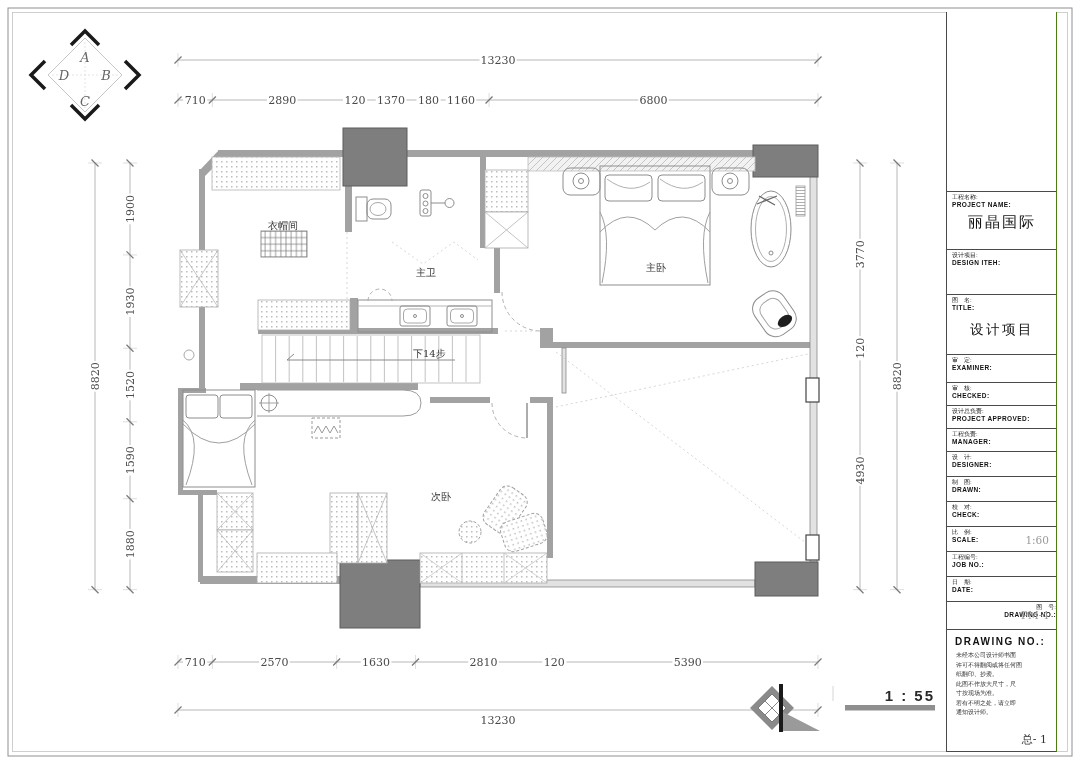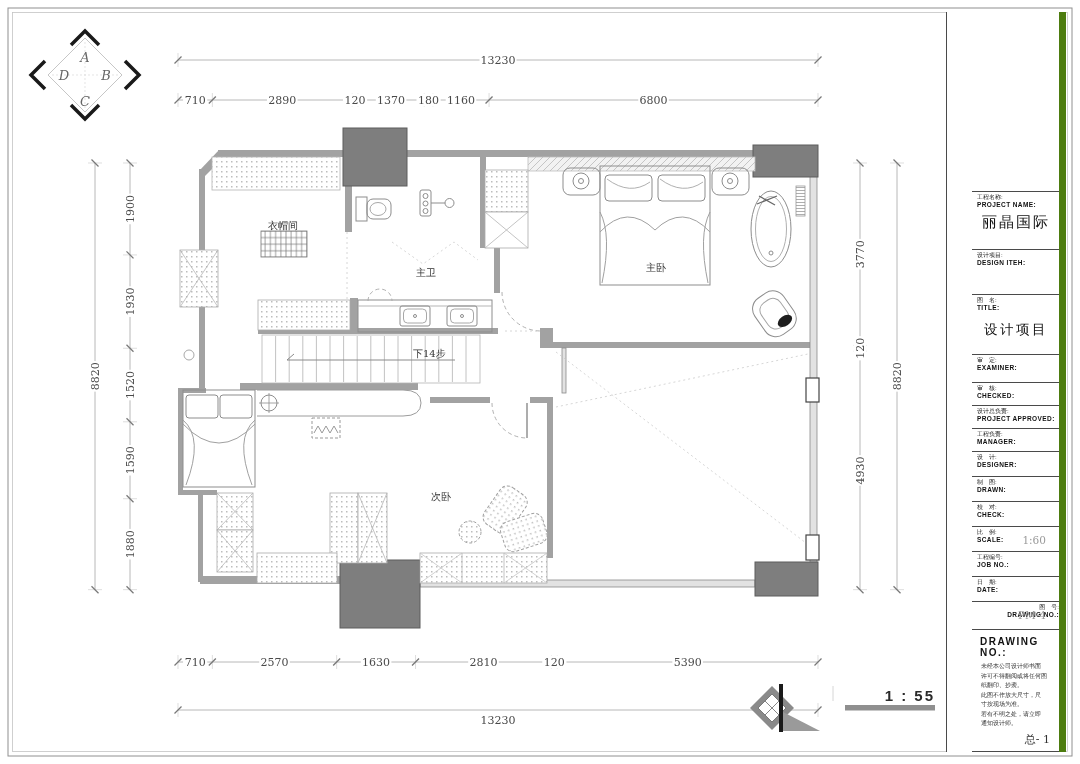--- a/index.html
+++ b/index.html
@@ -5,31 +5,31 @@
   html,body{margin:0;padding:0;background:#e8e8e8;}
   #sheet{position:relative;width:1080px;height:764px;background:#fff;overflow:hidden;
          font-family:"Liberation Sans",sans-serif;}
   svg{position:absolute;left:0;top:0;}
   .dim{font:11px "DejaVu Serif",serif;fill:#4a4a4a;}
   .rm{font:10px "DejaVu Serif",serif;fill:#333;}
   .scaletxt{font:bold 15px "Liberation Sans",sans-serif;fill:#2a2a2a;letter-spacing:2px;}
   .cmp{font:italic 13px "DejaVu Serif",serif;fill:#666;}
 
   
-  #title-block{position:absolute;left:946px;top:12px;width:120px;height:740px;
-    background:#fff;border-left:1px solid #4a4a4a;border-right:7px solid #4d7c0f;
-    box-sizing:border-box;padding-left:25px;}
+  #title-block{position:absolute;left:946px;top:12px;width:111px;height:740px;
+    background:#fff;border-left:1px solid #4a4a4a;border-right:1px solid #4d7c0f;
+    box-sizing:border-box;}
   .tb-blank{height:180px;border-bottom:1px solid #4a4a4a;box-sizing:border-box;}
   .tb-row{position:relative;border-bottom:1px solid #4a4a4a;box-sizing:border-box;
     padding:2px 0 0 5px;overflow:hidden;}
   .tb-cn{font-size:6px;color:#222;line-height:7px;}
   .tb-en{font-size:6.5px;font-weight:bold;color:#111;letter-spacing:0.4px;line-height:8px;}
   .tb-val-name{font-size:15px;color:#111;text-align:center;margin:4px 4px 0 0;letter-spacing:2px;}
   .tb-val-title{font-size:13.5px;color:#111;text-align:center;margin:9px 4px 0 0;letter-spacing:2.5px;}
-  .tb-val-hand{position:absolute;right:13px;top:7px;color:#9a9a9a;font-size:10.5px;font-family:"DejaVu Serif",serif;}
+  .tb-val-hand{position:absolute;right:7px;top:7px;color:#9a9a9a;font-size:10.5px;font-family:"DejaVu Serif",serif;}
   .tb-notes{position:relative;height:116px;border-bottom:1px solid #4a4a4a;box-sizing:border-box;}
   .tb-notes-head{font-size:10px;font-weight:bold;letter-spacing:1.5px;color:#111;margin:6px 0 4px 8px;}
   .tb-note-line{font-size:6px;line-height:9.5px;color:#333;margin-left:9px;}
   .tb-sheetno{position:absolute;right:9px;bottom:4px;font-size:11px;color:#333;font-family:"DejaVu Serif",serif;}
 </style>
 </head>
 <body>
 
 <div id="sheet">
 

